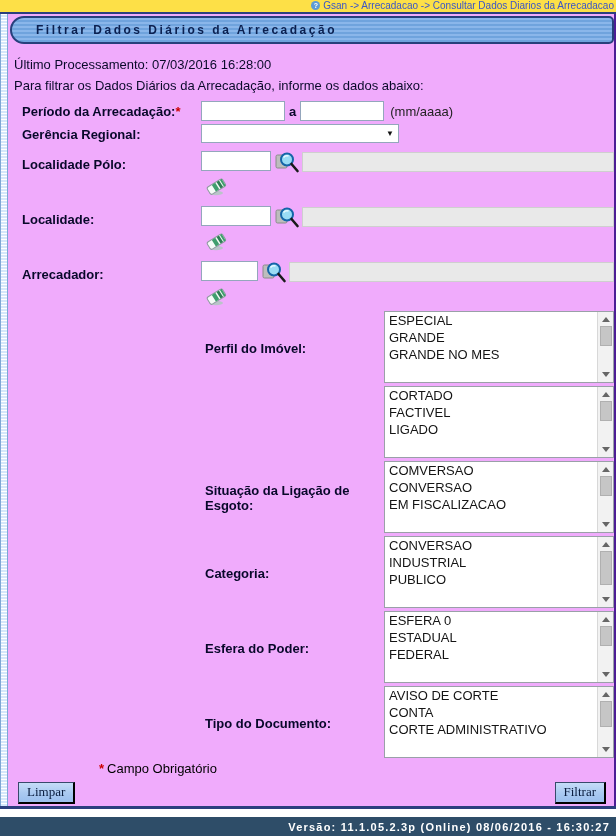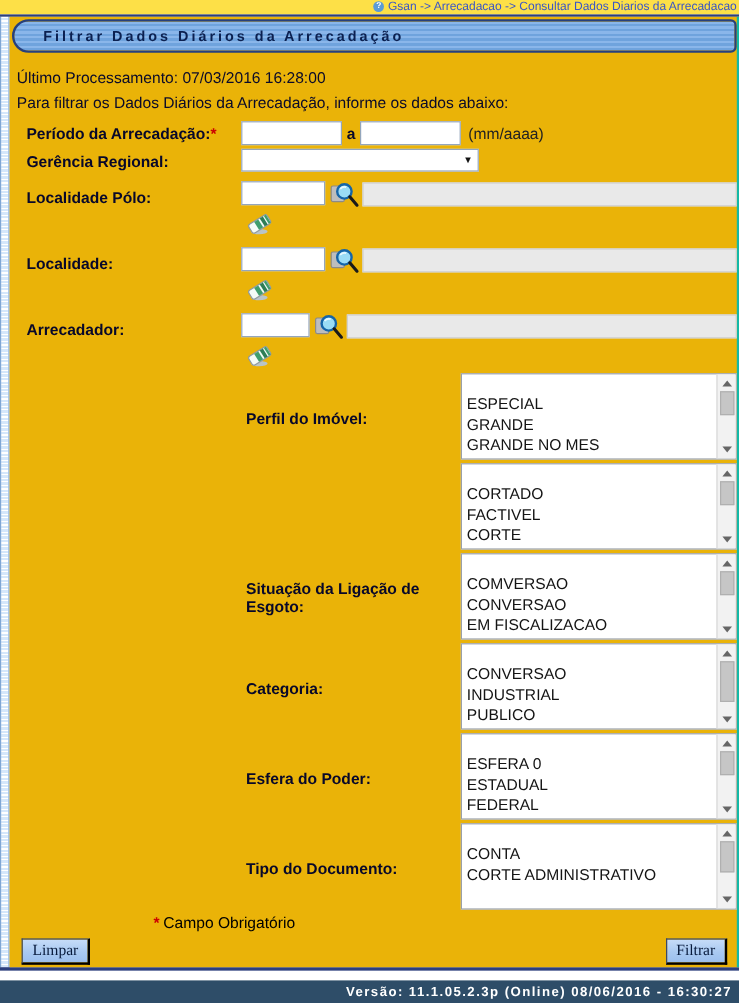--- a/index.html
+++ b/index.html
@@ -10,21 +10,21 @@
   
   .topbar { height:12px; background:#fde047; display:flex; align-items:center; justify-content:flex-end; padding-right:2px; gap:3px; }
   .help-ico { width:9px; height:9px; border-radius:50%; background:#5b9bd5; color:#fff; font-size:7px; line-height:9px; text-align:center; font-weight:bold; flex:none; }
   .crumb { font-size:10px; color:#3a55c8; white-space:nowrap; }
   .toprule { height:2px; background:#2c3f7e; }
 
   
   .mainwrap { display:flex; height:793px; }
   .gutter { width:8px; flex:none; border-left:1px solid #7fa6d4; border-right:1px solid #7fa6d4;
             background:repeating-linear-gradient(180deg,#ffffff 0 1px,#d5e7fb 1px 3px); }
-  .main { flex:1; background:#eab308; border-right:2px solid #14b8a6; overflow:hidden; position:relative; }
+  .main { flex:1; background:#f0abfc; border-right:2px solid #4c1d95; overflow:hidden; position:relative; }
 
   .titlebar { margin:2px 0 0 2px; height:28px; border:2px solid #27407c; border-radius:14px 5px 5px 14px;
               background:repeating-linear-gradient(180deg,#8ab6ea 0 2px,#6fa3dd 2px 4px);
               display:flex; align-items:center; padding-left:24px;
               color:#0b2050; font-size:12px; font-weight:bold; letter-spacing:2.5px; }
 
   .ultimo { margin:13px 0 0 6px; font-size:13px; font-weight:normal; color:#0a0a2a; }
   .intro  { margin:6px 0 0 6px; font-size:13px; color:#0a0a2a; }
 
   .row { display:flex; padding-left:14px; align-items:flex-start; }
@@ -40,29 +40,29 @@
   .selectbox .arrow { font-size:8px; color:#111; }
 
   .lookup-block { display:flex; flex-direction:column; flex:1; }
   .lookup-line { display:flex; align-items:flex-start; flex:1; }
   .lookup-desc { flex:1; height:20px; background:#e9e9e9; border:1px solid #cfcfcf; margin-top:1px; }
   .ico-btn { margin:0 2px 0 4px; cursor:pointer; flex:none; line-height:0; }
   .eraser-line { margin-top:2px; height:21px; }
 
   .listrow { align-items:center;justify-content:flex-end; }
   .listbox { width:230px; height:72px; background:#fff; border:1px solid #9aa0a8; display:flex; }
-  .list-items { flex:1; overflow:hidden; padding-top:16px; }
+  .list-items { flex:1; overflow:hidden; }
   .list-item { font-size:13px; line-height:17px; padding-left:4px; color:#141414; white-space:nowrap; }
   .vscroll { width:16px; flex:none; background:#f2f2f2; border-left:1px solid #d8d8d8; display:flex; flex-direction:column; align-items:center; }
   .tri-up { width:0; height:0; border-left:4px solid transparent; border-right:4px solid transparent; border-bottom:5px solid #666; margin:5px 0 4px 0; }
   .tri-dn { width:0; height:0; border-left:4px solid transparent; border-right:4px solid transparent; border-top:5px solid #666; margin:4px 0 5px 0; }
   .thumb { width:12px; background:#c6c6c6; border:1px solid #b0b0b0; }
   .spacer { flex:1; }
 
-  .obrig { margin:3px 0 0 120px; font-size:13px; }
+  .obrig { margin:3px 0 0 91px; font-size:13px; }
   .obrig .req { margin-right:3px; }
 
   .btnrow { display:flex; justify-content:space-between; margin-top:6px; padding:0 8px 0 10px; }
   .btn { background:linear-gradient(180deg,#c6dcf8 0%,#a9c9f1 55%,#9bbfee 100%);
          border:1px solid #39496b; border-right:2px solid #000; border-bottom:2px solid #000;
          color:#071a3c; font-size:13px; font-family:Liberation Serif, serif;
          padding:1px 8px 2px 8px; cursor:pointer; }
 
   .botrule { height:3px; background:#2c3f7e; }
   .botgap { height:8px; background:#fff; }
@@ -220,21 +220,21 @@
             <div class="tri-dn"></div>
           </div>
         </div>
       </div>
 
       <div class="row listrow mt3">
         <div class="listbox">
           <div class="list-items">
               <div class="list-item">CORTADO</div>
               <div class="list-item">FACTIVEL</div>
-              <div class="list-item">CORTE</div>
+              <div class="list-item">LIGADO</div>
             </div>
           <div class="vscroll">
             <div class="tri-up"></div>
             <div class="thumb" style="height:20px"></div>
             <div class="spacer"></div>
             <div class="tri-dn"></div>
           </div>
         </div>
       </div>
 
@@ -286,20 +286,21 @@
             <div class="spacer"></div>
             <div class="tri-dn"></div>
           </div>
         </div>
       </div>
 
       <div class="row listrow mt3">
         <div class="lbl">Tipo do Documento:</div>
         <div class="listbox">
           <div class="list-items">
+              <div class="list-item">AVISO DE CORTE</div>
               <div class="list-item">CONTA</div>
               <div class="list-item">CORTE ADMINISTRATIVO</div>
             </div>
           <div class="vscroll">
             <div class="tri-up"></div>
             <div class="thumb" style="height:26px"></div>
             <div class="spacer"></div>
             <div class="tri-dn"></div>
           </div>
         </div>

